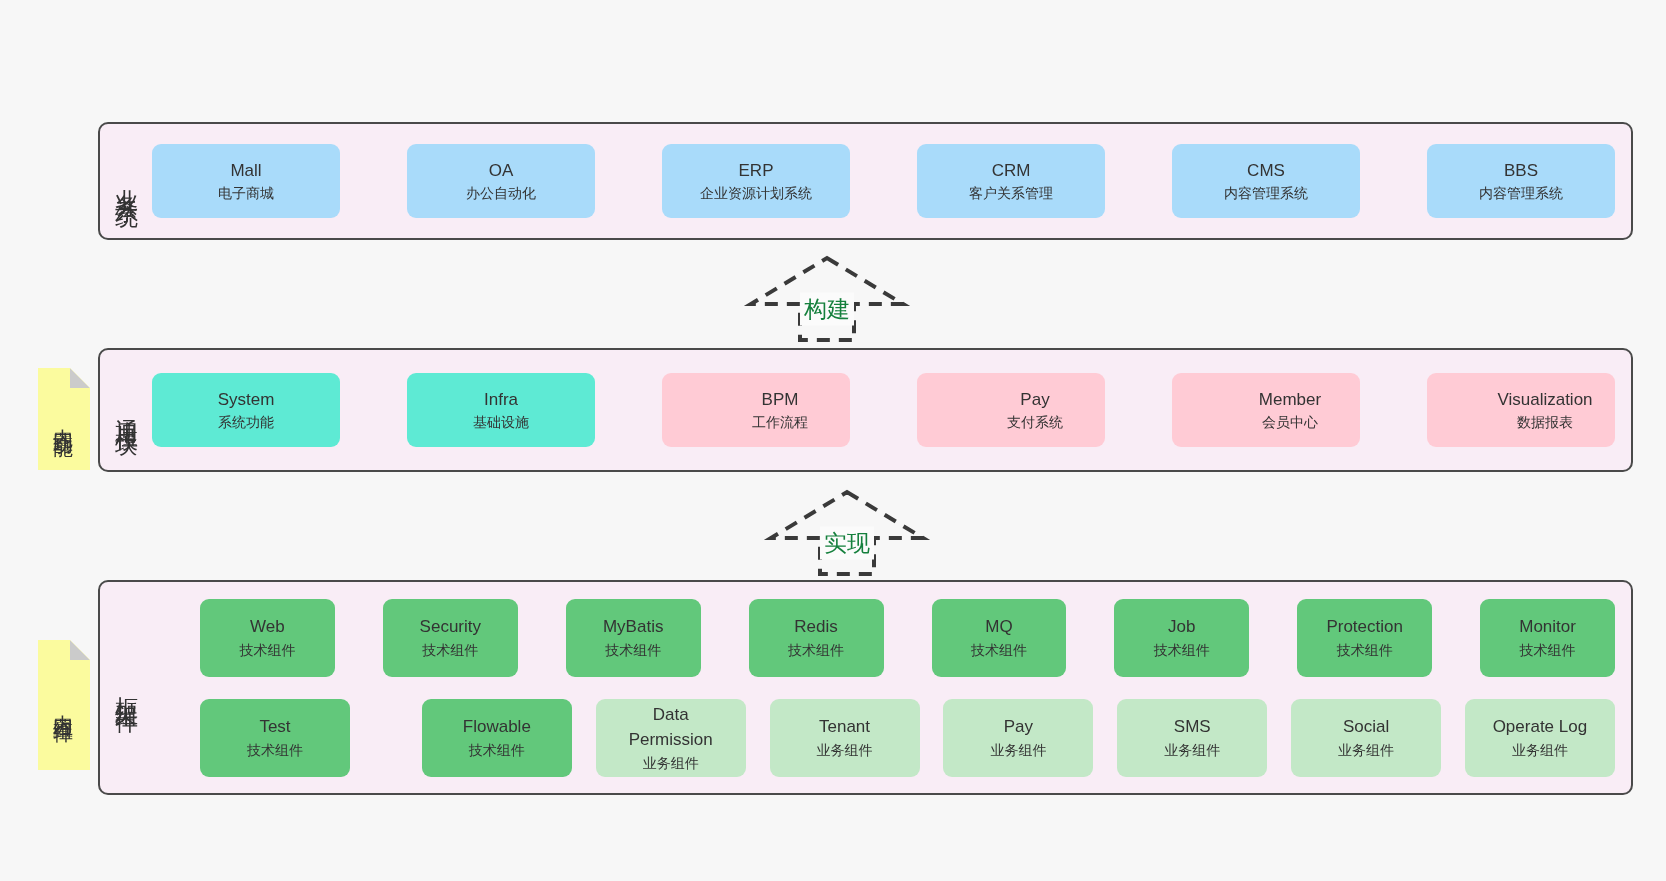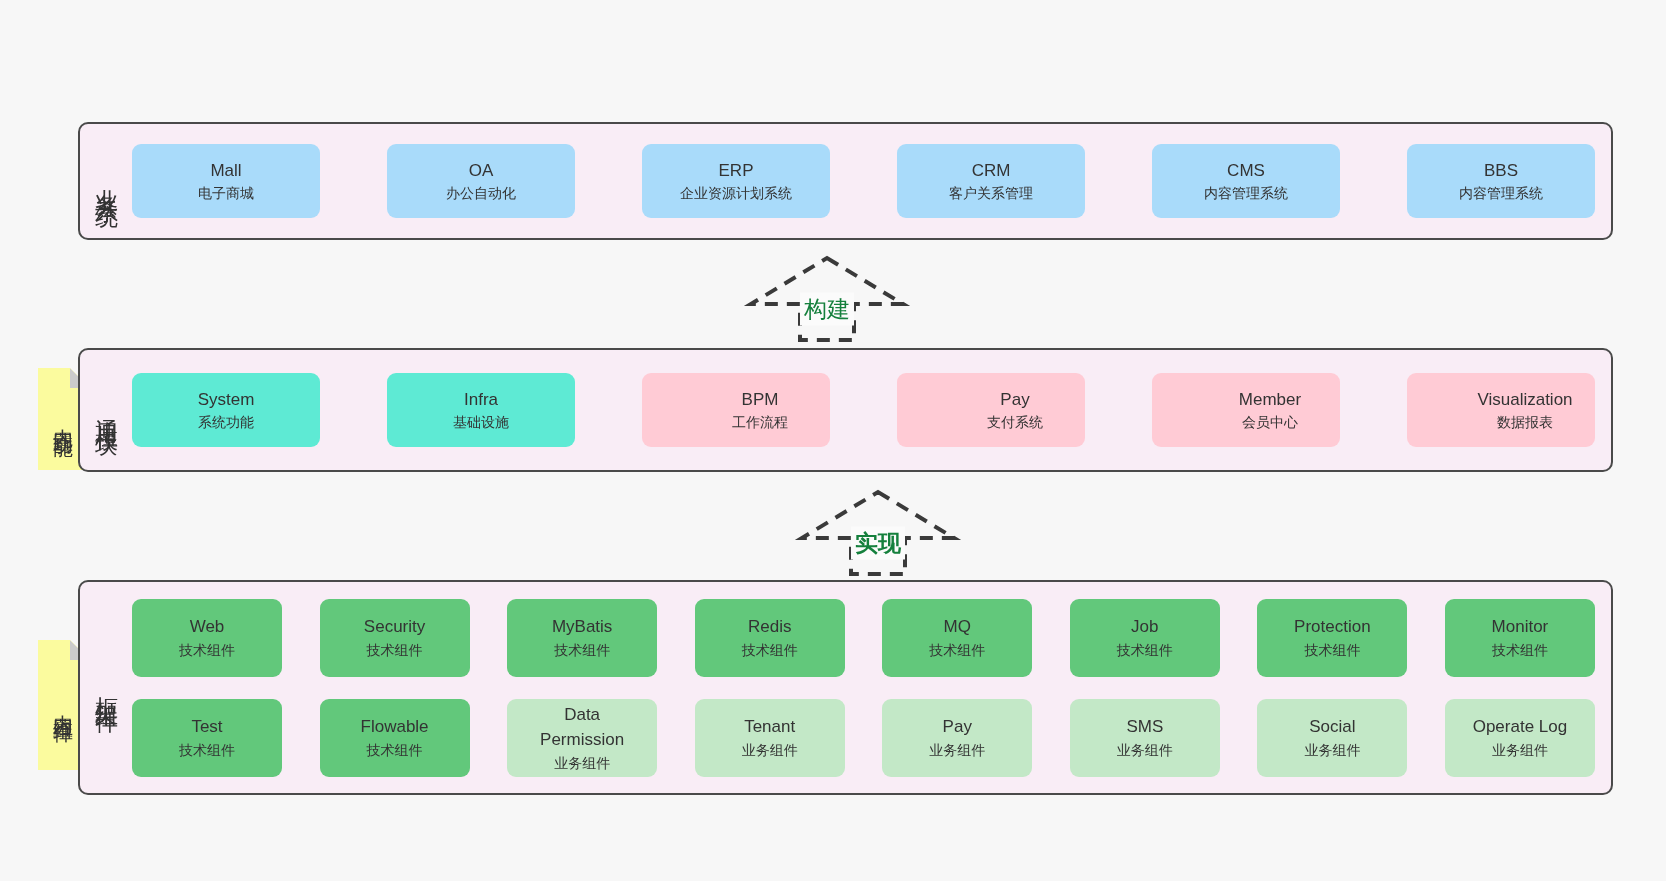--- a/index.html
+++ b/index.html
@@ -3,21 +3,21 @@
 <meta charset="utf-8">
 <style>
   html,body{margin:0;padding:0;}
   body{
     width:1666px;height:881px;position:relative;overflow:hidden;
     background:#f7f7f7;
     font-family:"Liberation Sans","DejaVu Sans",sans-serif;
     color:#383838;
   }
   .panel{
-    position:absolute;left:78px;width:1535px;box-sizing:border-box;
+    position:absolute;left:98px;width:1535px;box-sizing:border-box;
     background:#f9edf6;border:2px solid #4a4a4a;border-radius:10px;z-index:1;
   }
   .panel-label{
     position:absolute;left:12px;top:50%;transform:translateY(-50%);
     writing-mode:vertical-lr;text-orientation:upright;
     font-size:23px;letter-spacing:5px;color:#333;white-space:nowrap;
   }
   .content{
     position:absolute;left:52px;right:16px;top:0;bottom:0;
     display:flex;flex-direction:column;justify-content:center;gap:22px;
@@ -28,21 +28,21 @@
     align-items:center;justify-content:center;text-align:center;
     color:#333;line-height:1.5;box-sizing:border-box;
   }
   .box .en{font-size:17px;}
   .box .zh{font-size:14px;}
   .size-l{width:188px;height:74px;}
   .size-s{width:150px;height:78px;padding:0 13px;}
   .blue{background:#a9dbfa;}
   .red{background:#5eead4;}
   .pink{background:#ffcbd5;padding-left:48px;}
-  .green-dark{background:#62c87b;}
+  .green-dark{background:#62c87b;margin-left:48px;}
   .green-light{background:#c3e8c7;}
   .sticky{
     position:absolute;left:38px;width:52px;z-index:0;
     background:#fbfb9e;
     clip-path:polygon(0 0,calc(100% - 20px) 0,100% 20px,100% 100%,0 100%);
     display:flex;align-items:center;justify-content:center;
   }
   .sticky .fold{
     position:absolute;top:0;right:0;width:20px;height:20px;
     background:#cbcbcb;
@@ -131,21 +131,21 @@
           <div class="zh">会员中心</div>
         </div>
         <div class="box pink size-l">
           <div class="en">Visualization</div>
           <div class="zh">数据报表</div>
         </div>
       </div>
     </div>
 </div>
 
-<div class="arrow" style="left:793px;top:486px;font-weight:bold;">
+<div class="arrow" style="left:762px;top:486px;">
   <svg width="170" height="92" viewBox="0 0 170 92">
     <polygon points="85,6 161,52 112,52 112,88 58,88 58,52 9,52" fill="none" stroke="#3a3a3a" stroke-width="4" stroke-dasharray="13 9"></polygon>
   </svg>
   <span class="arrow-label">实现</span>
 </div>
 
 <div class="sticky" style="top:640px;height:130px;">
   <span class="fold"></span>
   <span class="sticky-text">内置组件</span>
 </div>

